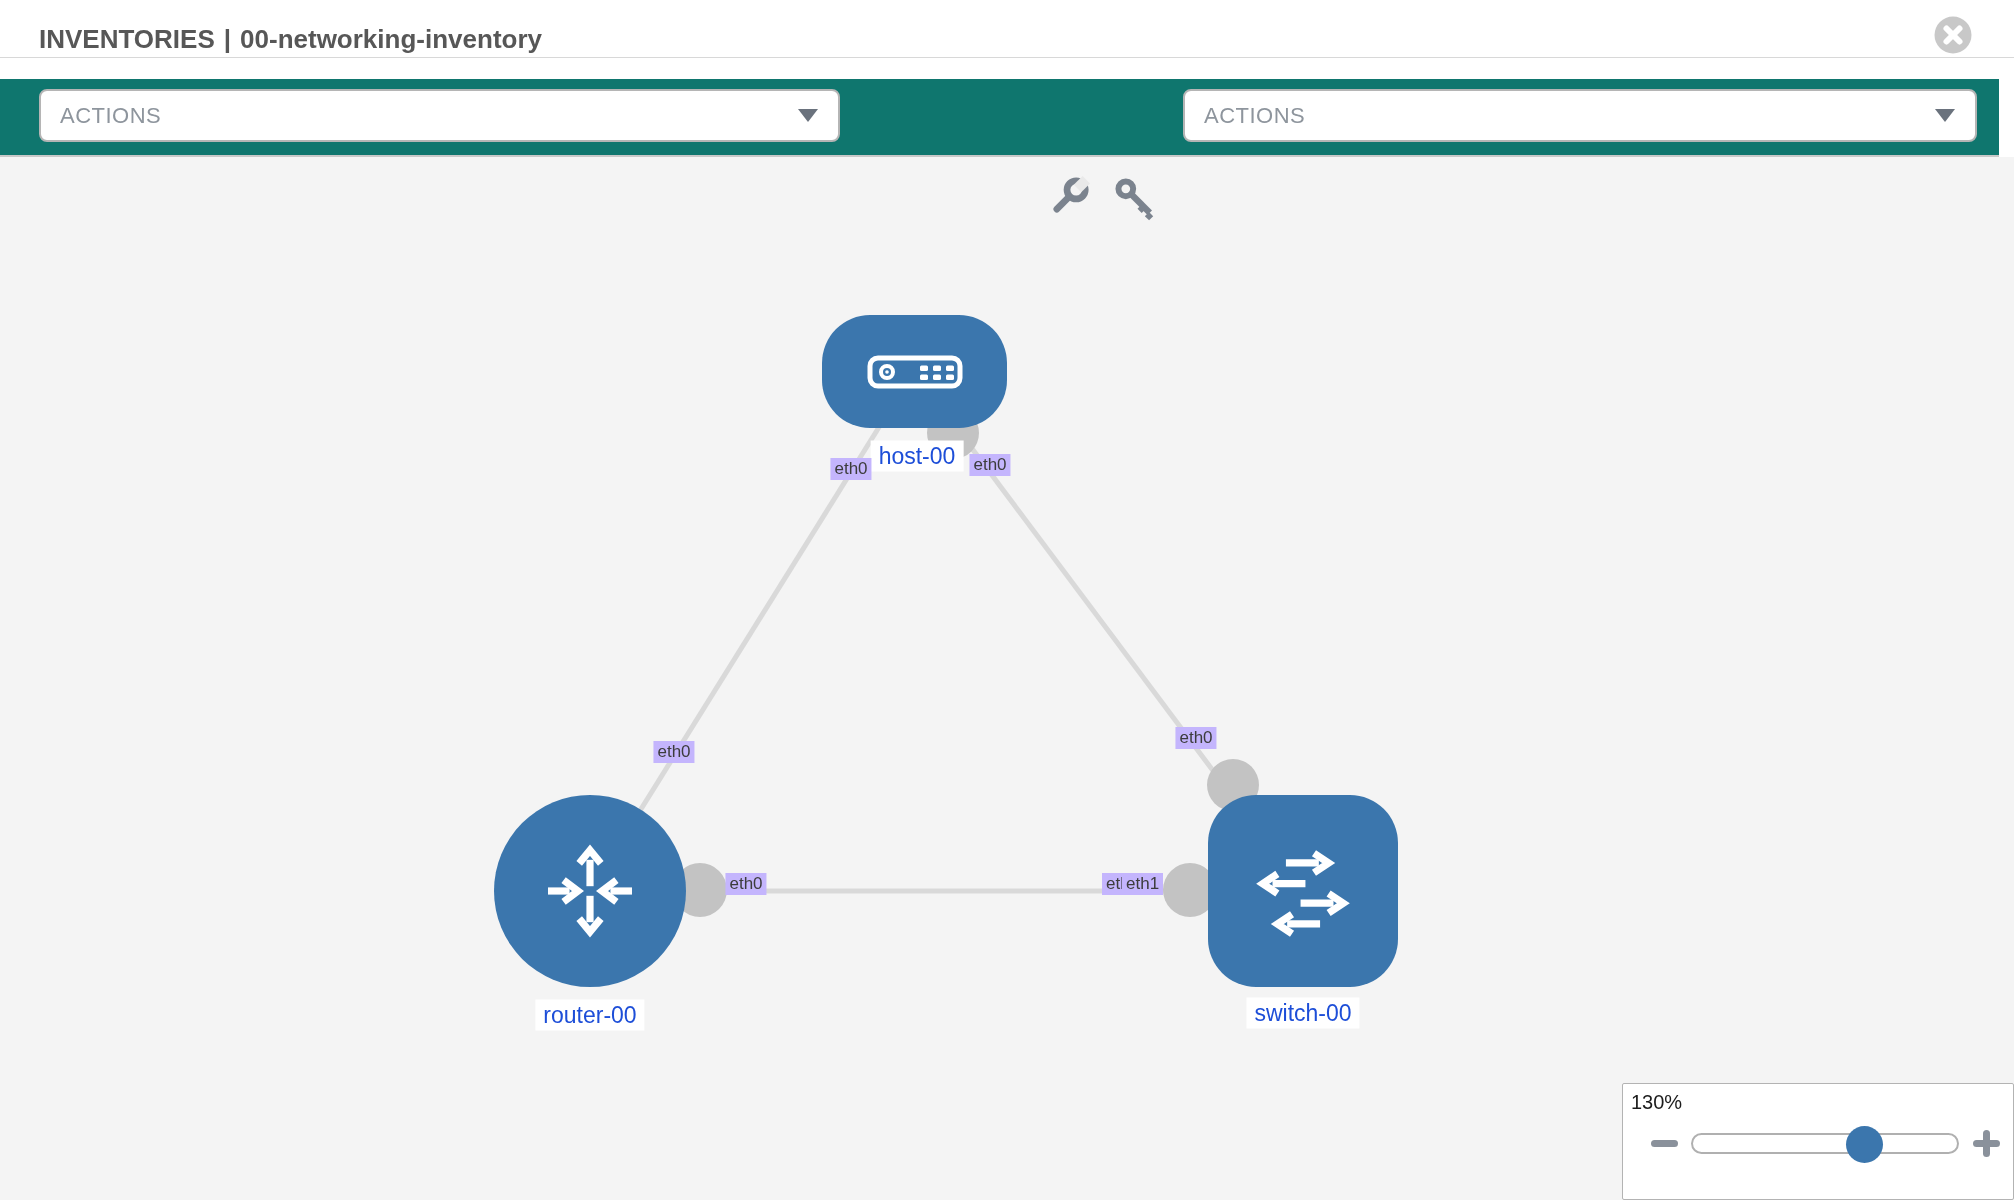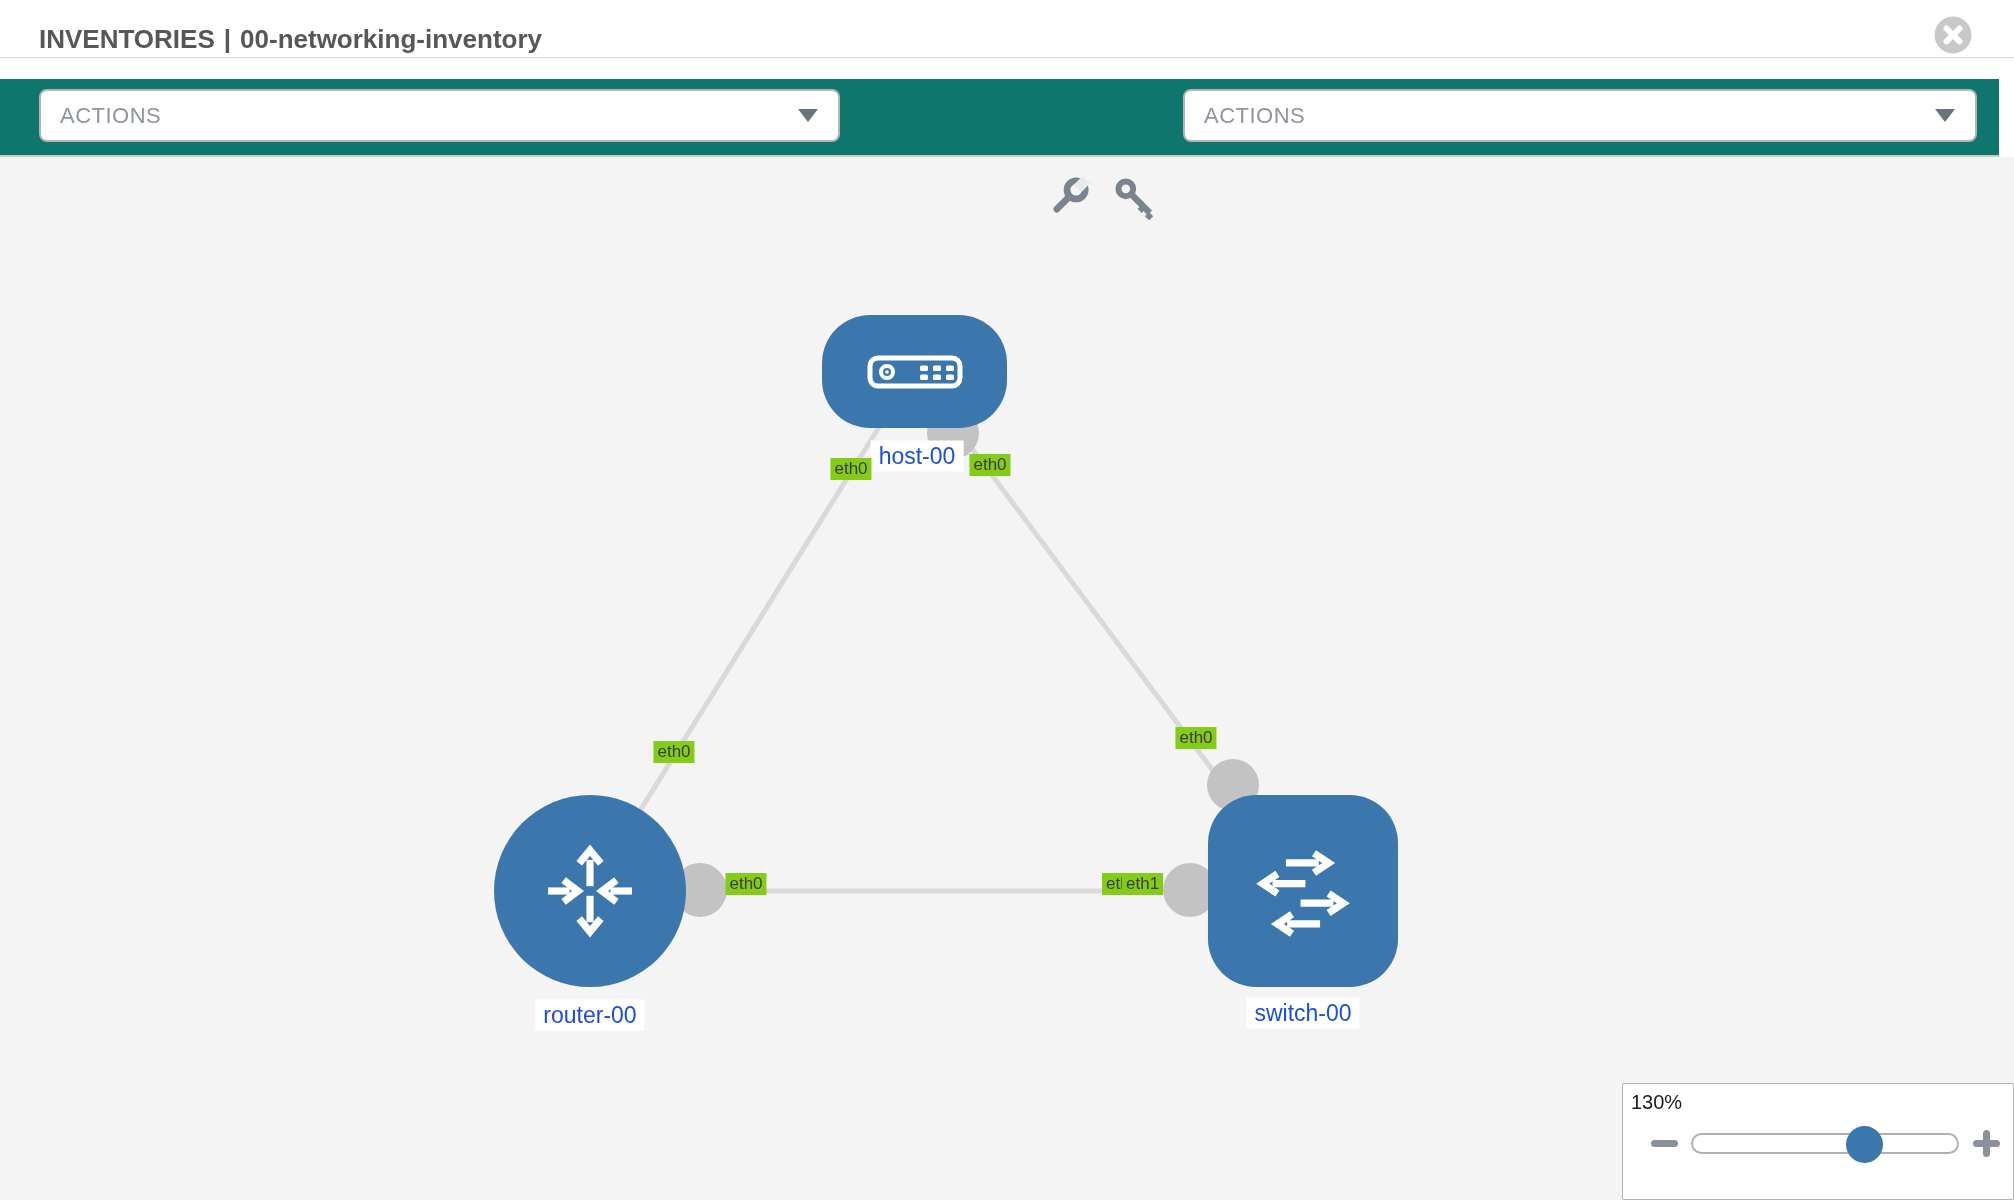--- a/index.html
+++ b/index.html
@@ -47,21 +47,21 @@
   #node-switch { left:1208px; top:638px; width:190px; height:192px; border-radius:48px; }
 
   .node-label { position:absolute; transform:translate(-50%,-50%); z-index:4;
                 background:#ffffff; padding:2px 8px; font-size:23px; color:#1d4ed8;
                 white-space:nowrap; }
   #label-host   { left:917px;  top:299px; }
   #label-router { left:590px;  top:858px; }
   #label-switch { left:1303px; top:856px; }
 
   .if-label { position:absolute; transform:translate(-50%,-50%); z-index:5;
-              background:#84cc16; padding:1px 4px; font-size:17px; color:#3c3c3c;
+              background:#c4b5fd; padding:1px 4px; font-size:17px; color:#3c3c3c;
               white-space:nowrap; }
   #if-l1-router { left:674px;  top:595px; }
   #if-l1-host   { left:851px;  top:312px; }
   #if-l2-host   { left:990px;  top:308px; }
   #if-l2-switch { left:1196px; top:581px; }
   #if-l3-router { left:746px;  top:727px; }
   .if-label.edge-left { transform:translate(0,-50%); }
   #if-l3-switch-under { left:1102px; top:727px; z-index:5; }
   #if-l3-switch-top   { left:1122px; top:727px; z-index:6; }
 

